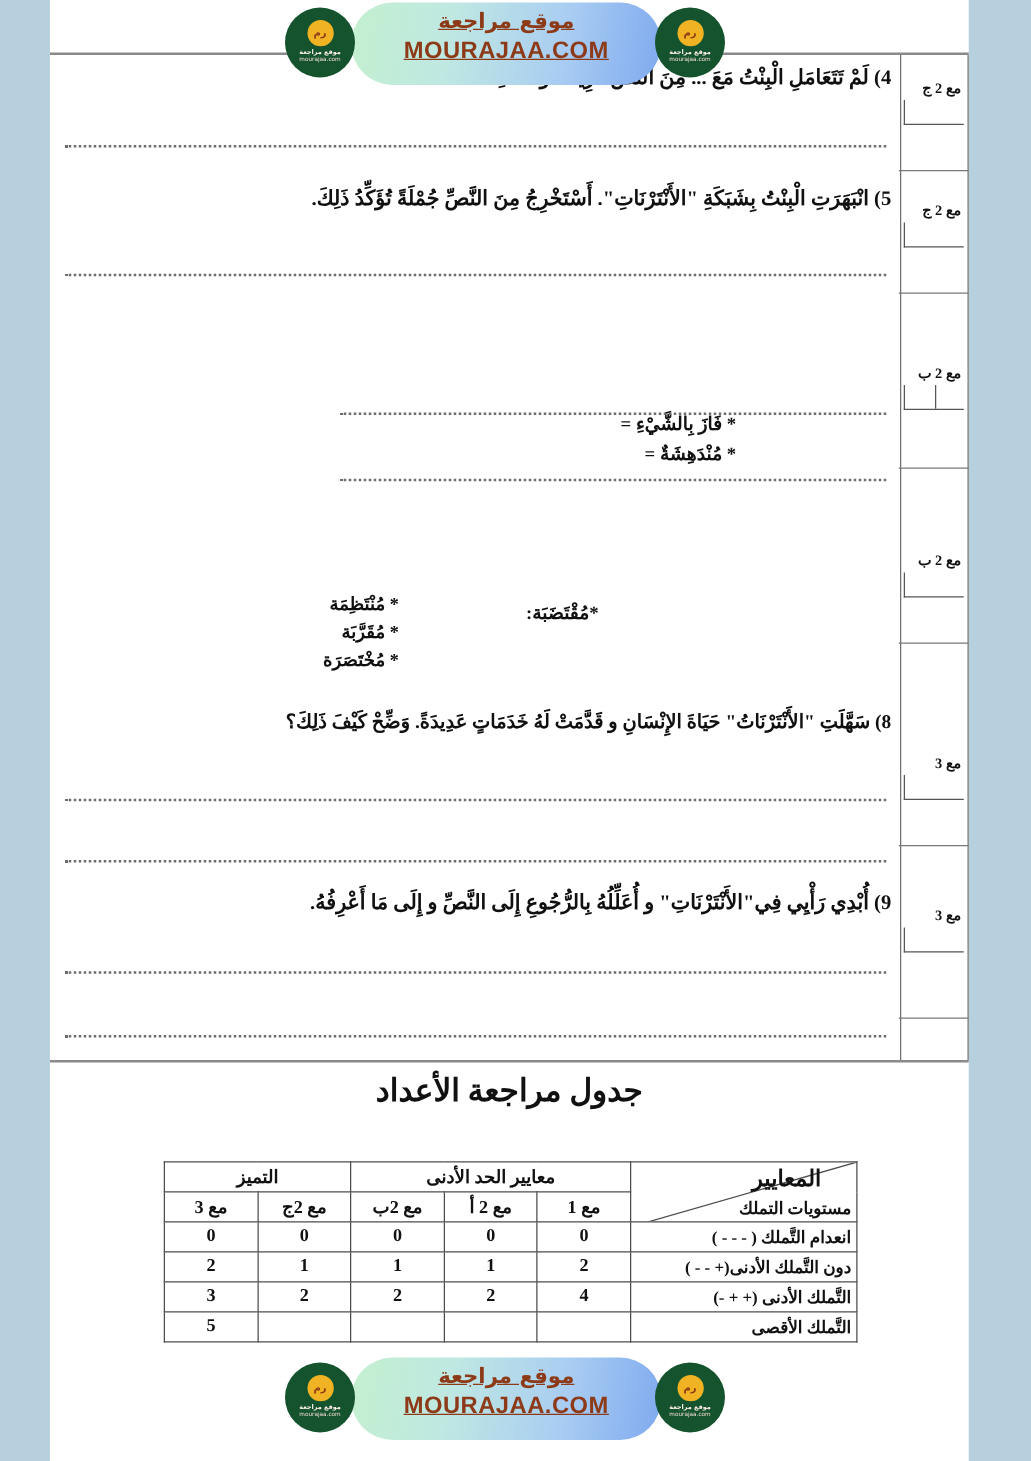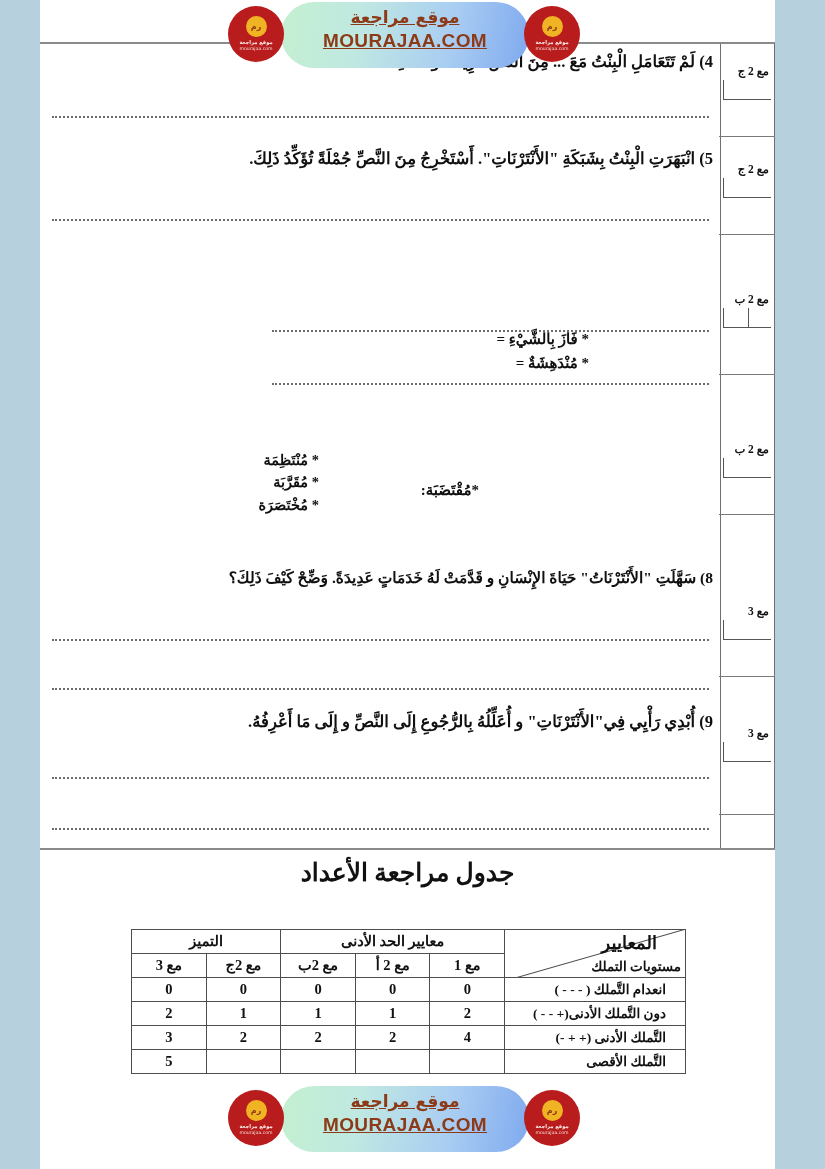--- a/index.html
+++ b/index.html
@@ -181,21 +181,21 @@
     vertical-align: middle;
     font-size: 14.5px;
     font-weight: 700;
     color: #111;
     height: 23px;
     padding: 0 2px;
     font-family: "Liberation Serif", serif;
   }
   table.grade td.level {
     text-align: right;
-    padding-right: 19px;
+    padding-right: 4px;
     font-size: 13.5px;
     font-weight: 600;
     white-space: nowrap;
   }
   col.c-level { width: 32.5%; }
   col.c-num   { width: 13.4%; }
 
   
   td.diag {
     position: relative;
@@ -278,21 +278,21 @@
     letter-spacing: 0.4px;
     font-family: "Liberation Sans", sans-serif;
     direction: ltr;
   }
   .wm-badge {
     position: absolute;
     top: 6px;
     width: 56px;
     height: 56px;
     border-radius: 50%;
-    background: #b91c1c;
+    background: #14532d;
     display: flex;
     flex-direction: column;
     align-items: center;
     justify-content: center;
   }
   .wm-badge.left  { left: 228px; }
   .wm-badge.right { left: 524px; }
   .wm-badge .disc {
     width: 21px;
     height: 21px;
@@ -344,21 +344,21 @@
 
       <div class="subitem" style="top:255px; right:130px;margin-top:31px;">* فَازَ بِالشَّيْءِ =</div>
       <div class="dots short" style="top:283px;"></div>
 
       <div class="subitem" style="top:310px; right:130px;">* مُنْدَهِشَةٌ =</div>
       <div class="dots short" style="top:336px;"></div>
 
 
       <div class="subitem" style="top:437px; right:240px;">*مُقْتَضَبَة:</div>
 
-      <div class="choice-col" style="top:405px; right:400px;margin-left:11px;">
+      <div class="choice-col" style="top:429px; right:400px;margin-left:11px;">
         <div>* مُنْتَظِمَة</div>
         <div>* مُقَرَّبَة</div>
         <div>* مُخْتَصَرَة</div>
       </div>
 
       <div class="q" style="top:524px; font-size:15.5px;">
         <span class="num">8)</span>
         <span>سَهَّلَتِ "الأَنْتَرْنَاتُ" حَيَاةَ الإِنْسَانِ و قَدَّمَتْ لَهُ خَدَمَاتٍ عَدِيدَةً. وَضِّحْ كَيْفَ ذَلِكَ؟</span>
       </div>
       <div class="dots" style="top:592px;"></div>

